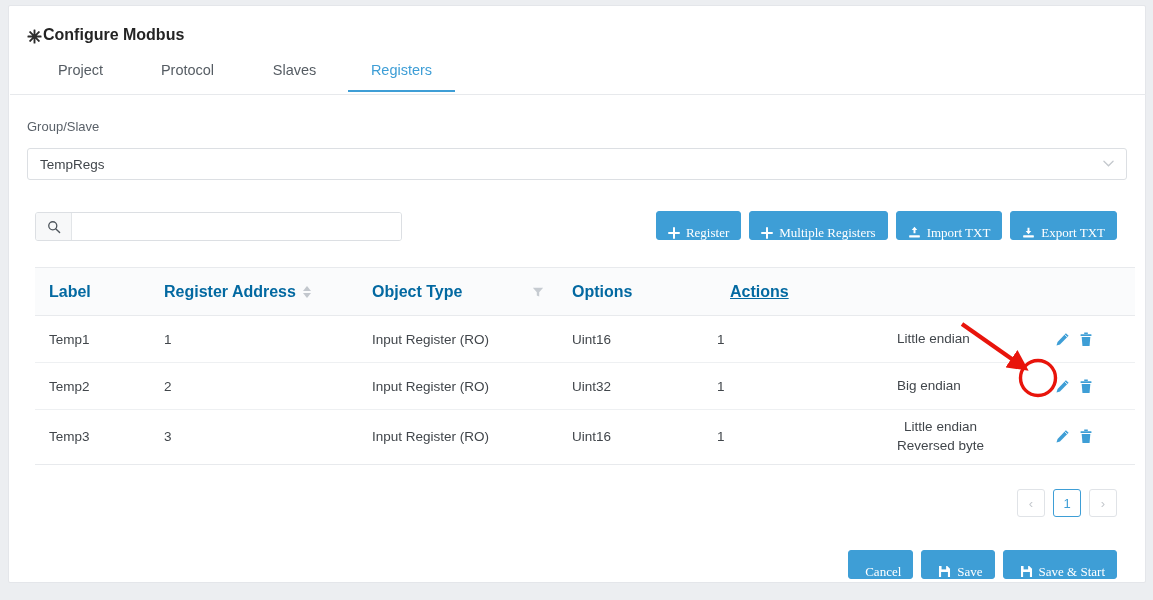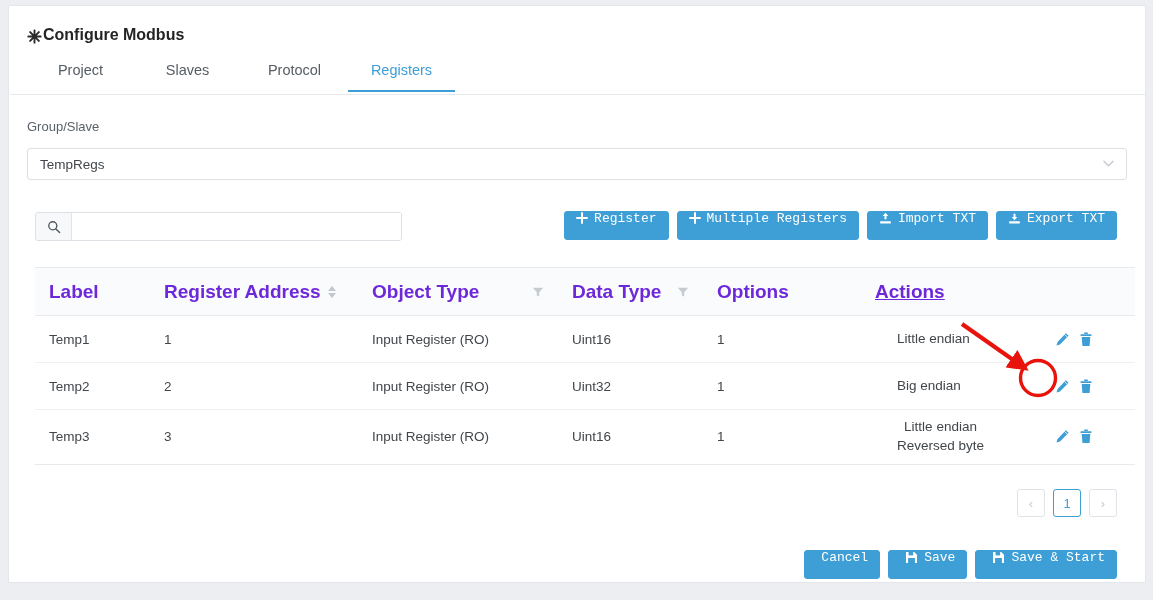--- a/index.html
+++ b/index.html
@@ -140,25 +140,25 @@
     right: 28px; top: 205px;
     display: flex;
     gap: 8px;
   }
   .btn {
     background: #3e9ed6;
     color: #fff;
     border: 1px solid #3e9ed6;
     border-radius: 3px;
     font-size: 13px;
-    font-family: Liberation Mono, monospace;
+    font-family: Liberation Serif, serif;
     height: 29px;
     padding: 0 11px;
     display: inline-flex;
-    align-items: flex-start;
+    align-items: flex-end;
     gap: 6px;
     cursor: pointer;
     white-space: nowrap;
     line-height: 1;
   }
   .btn svg { display:block; }
 
   
   .table {
     position: absolute;
@@ -168,22 +168,22 @@
     border-bottom: 1px solid #e8eaed;
   }
   .thead {
     display: flex;
     background: #fafbfc;
     height: 48px;
     align-items: center;
     border-bottom: 1px solid #e8eaed;
   }
   .th {
-    font-size: 19px;
-    color: #6d28d9;
+    font-size: 16px;
+    color: #0369a1;
     font-weight: bold;
     display: flex;
     align-items: center;
     padding: 0 14px;
     position: relative;
     height: 100%;
   }
   .th .ttl { }
   .sorter {
     display: inline-flex;
@@ -287,22 +287,22 @@
             <rect x="7" y="0.5" width="2" height="15" rx="0.6" transform="rotate(-45 8 8)"></rect>
             <circle cx="8" cy="8" r="2.6"></circle>
           </g>
         </svg>
       </span>
       <span>Configure Modbus</span>
     </div>
 
     <div class="tabs">
       <div class="tab">Project</div>
+      <div class="tab">Protocol</div>
       <div class="tab">Slaves</div>
-      <div class="tab">Protocol</div>
       <div class="tab active">Registers</div>
     </div>
     <div class="tabs-divider"></div>
 
     <div class="field-label">Group/Slave</div>
     <div class="select-box">
       <span>TempRegs</span>
       <span class="select-chevron">
         <svg width="11" height="8" viewBox="0 0 12 8">
             <path d="M1 1.5 L6 6.5 L11 1.5" stroke="#c4c8cd" stroke-width="1.4" fill="none" stroke-linecap="round"></path>
@@ -367,28 +367,20 @@
         </div>
         <div class="th c-addr">
           <span class="ttl">Register Address</span>
           <span class="sorter">
               <i class="up"></i>
               <i class="dn"></i>
             </span>
         </div>
         <div class="th c-objtype">
           <span class="ttl">Object Type</span>
-          <span class="filter-ico">
-            <svg width="12" height="12" viewBox="0 0 14 14">
-                <path d="M1 2 H13 L8.4 7.3 V12.2 L5.6 11 V7.3 Z" fill="#c6cbd1"></path>
-              </svg>
-          </span>
-        </div>
-        <div class="th c-datatype">
-          <span class="ttl">Data Type</span>
           <span class="filter-ico">
             <svg width="12" height="12" viewBox="0 0 14 14">
                 <path d="M1 2 H13 L8.4 7.3 V12.2 L5.6 11 V7.3 Z" fill="#c6cbd1"></path>
               </svg>
           </span>
         </div>
         <div class="th c-options">
           <span class="ttl">Options</span>
         </div>
         <div class="th c-actions">

